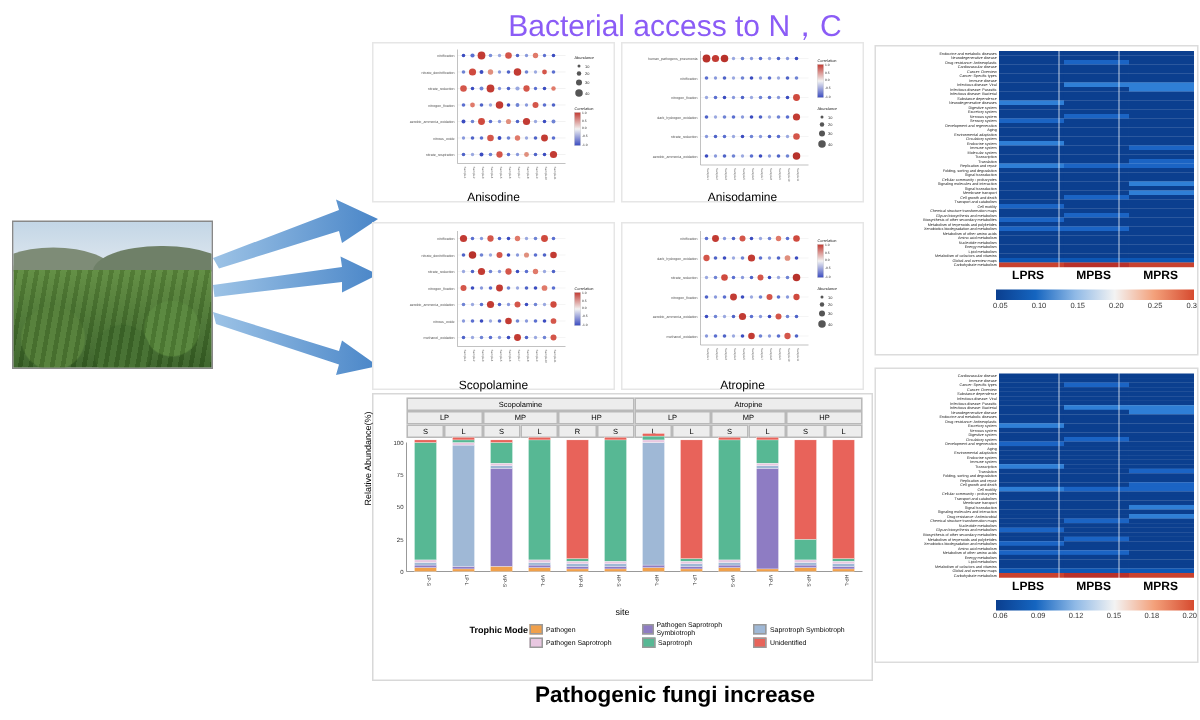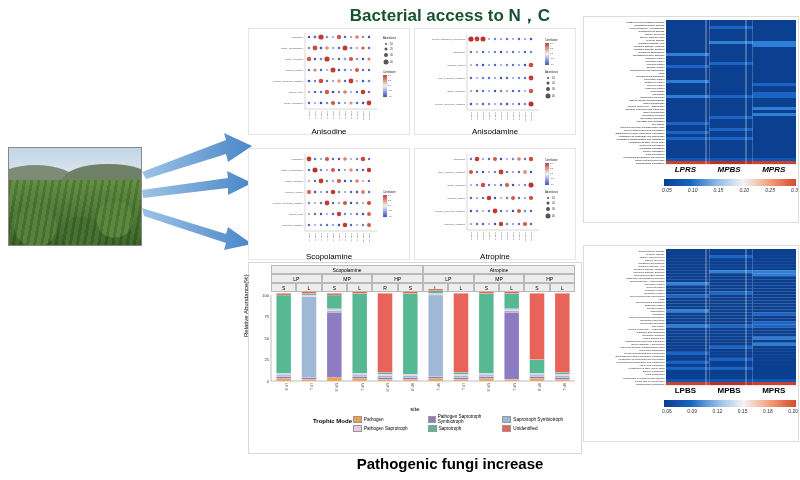--- a/index.html
+++ b/index.html
@@ -14,23 +14,23 @@
     height: 480px;
     overflow: hidden;
     background: #ffffff;
   }
   .title-top {
     position: absolute;
     left: 300px;
     top: 4px;
     width: 300px;
     text-align: center;
-    font-size: 17px;
-    font-weight: bold;
-    color: #14532d;
+    font-size: 20px;
+    font-weight: normal;
+    color: #8b5cf6;
   }
   .title-bottom {
     position: absolute;
     left: 280px;
     top: 455px;
     width: 340px;
     text-align: center;
     font-size: 15px;
     font-weight: bold;
     color: #000;
@@ -764,21 +764,21 @@
           <text x="137" y="55">20</text>
         <circle cx="133" cy="60" r="2" fill="#555"></circle>
           <text x="137" y="61">30</text>
         <circle cx="133" cy="67" r="2.5" fill="#555"></circle>
           <text x="137" y="68">40</text>
       </g>
     </svg>
     <div class="dp-caption">Atropine</div>
   </div>
 
-  <div class="heatpanel" style="left:583px; top:16px; width:214px; height:205px;font-style:italic;">
+  <div class="heatpanel" style="left:583px; top:30px; width:214px; height:205px;">
     <svg class="dp-canvas" viewBox="0 0 214 205" preserveAspectRatio="none">
       <g id="ht-rows">
           <rect x="82.00" y="3.00" width="43.33" height="3.15" fill="#0b3f8f"></rect>
           <rect x="125.33" y="3.00" width="43.33" height="3.15" fill="#0b3f8f"></rect>
           <rect x="168.67" y="3.00" width="43.33" height="3.15" fill="#0b3f8f"></rect>
           <rect x="82.00" y="6.00" width="43.33" height="3.15" fill="#0b3f8f"></rect>
           <rect x="125.33" y="6.00" width="43.33" height="3.15" fill="#0b3f8f"></rect>
           <rect x="168.67" y="6.00" width="43.33" height="3.15" fill="#0b3f8f"></rect>
           <rect x="82.00" y="9.00" width="43.33" height="3.15" fill="#0b3f8f"></rect>
           <rect x="125.33" y="9.00" width="43.33" height="3.15" fill="#1b64c4"></rect>

